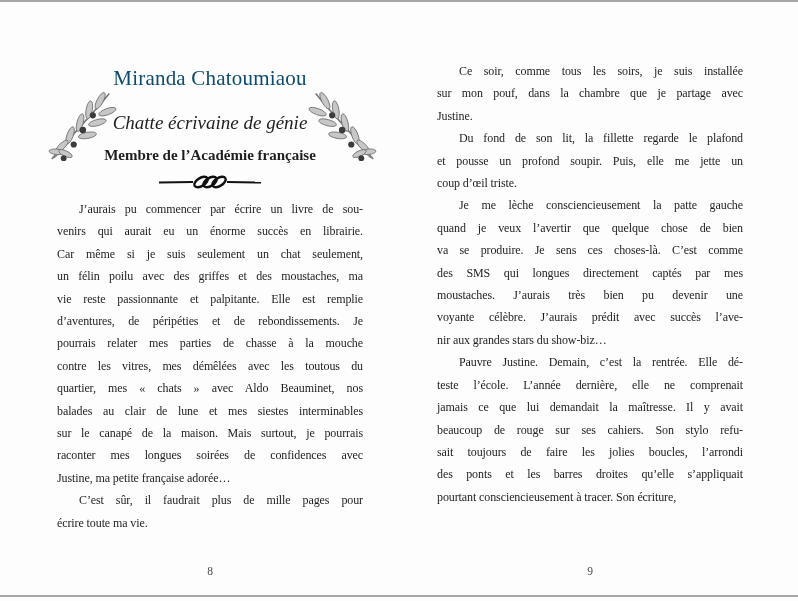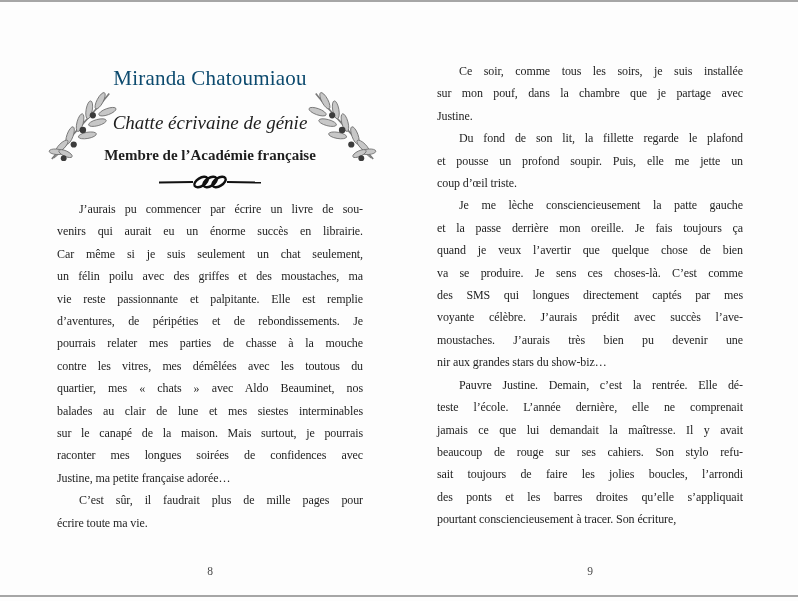--- a/index.html
+++ b/index.html
@@ -143,26 +143,25 @@
 
   <div class="page page-right">
     <div class="text-col right-body">
         <div class="line first">Ce soir, comme tous les soirs, je suis installée</div>
         <div class="line">sur mon pouf, dans la chambre que je partage avec</div>
         <div class="line last">Justine.</div>
         <div class="line first">Du fond de son lit, la fillette regarde le plafond</div>
         <div class="line">et pousse un profond soupir. Puis, elle me jette un</div>
         <div class="line last">coup d’œil triste.</div>
         <div class="line first">Je me lèche consciencieusement la patte gauche</div>
-        <div class="line">et la passe derrière mon oreille. Je fais toujours ça</div>
         <div class="line">quand je veux l’avertir que quelque chose de bien</div>
         <div class="line">va se produire. Je sens ces choses-là. C’est comme</div>
         <div class="line">des SMS qui longues directement captés par mes</div>
+        <div class="line">moustaches. J’aurais très bien pu devenir une</div>
         <div class="line">voyante célèbre. J’aurais prédit avec succès l’ave-</div>
-        <div class="line">moustaches. J’aurais très bien pu devenir une</div>
         <div class="line last">nir aux grandes stars du show-biz…</div>
         <div class="line first">Pauvre Justine. Demain, c’est la rentrée. Elle dé-</div>
         <div class="line">teste l’école. L’année dernière, elle ne comprenait</div>
         <div class="line">jamais ce que lui demandait la maîtresse. Il y avait</div>
         <div class="line">beaucoup de rouge sur ses cahiers. Son stylo refu-</div>
         <div class="line">sait toujours de faire les jolies boucles, l’arrondi</div>
         <div class="line">des ponts et les barres droites qu’elle s’appliquait</div>
         <div class="line last">pourtant consciencieusement à tracer. Son écriture,</div>
       </div>
 

